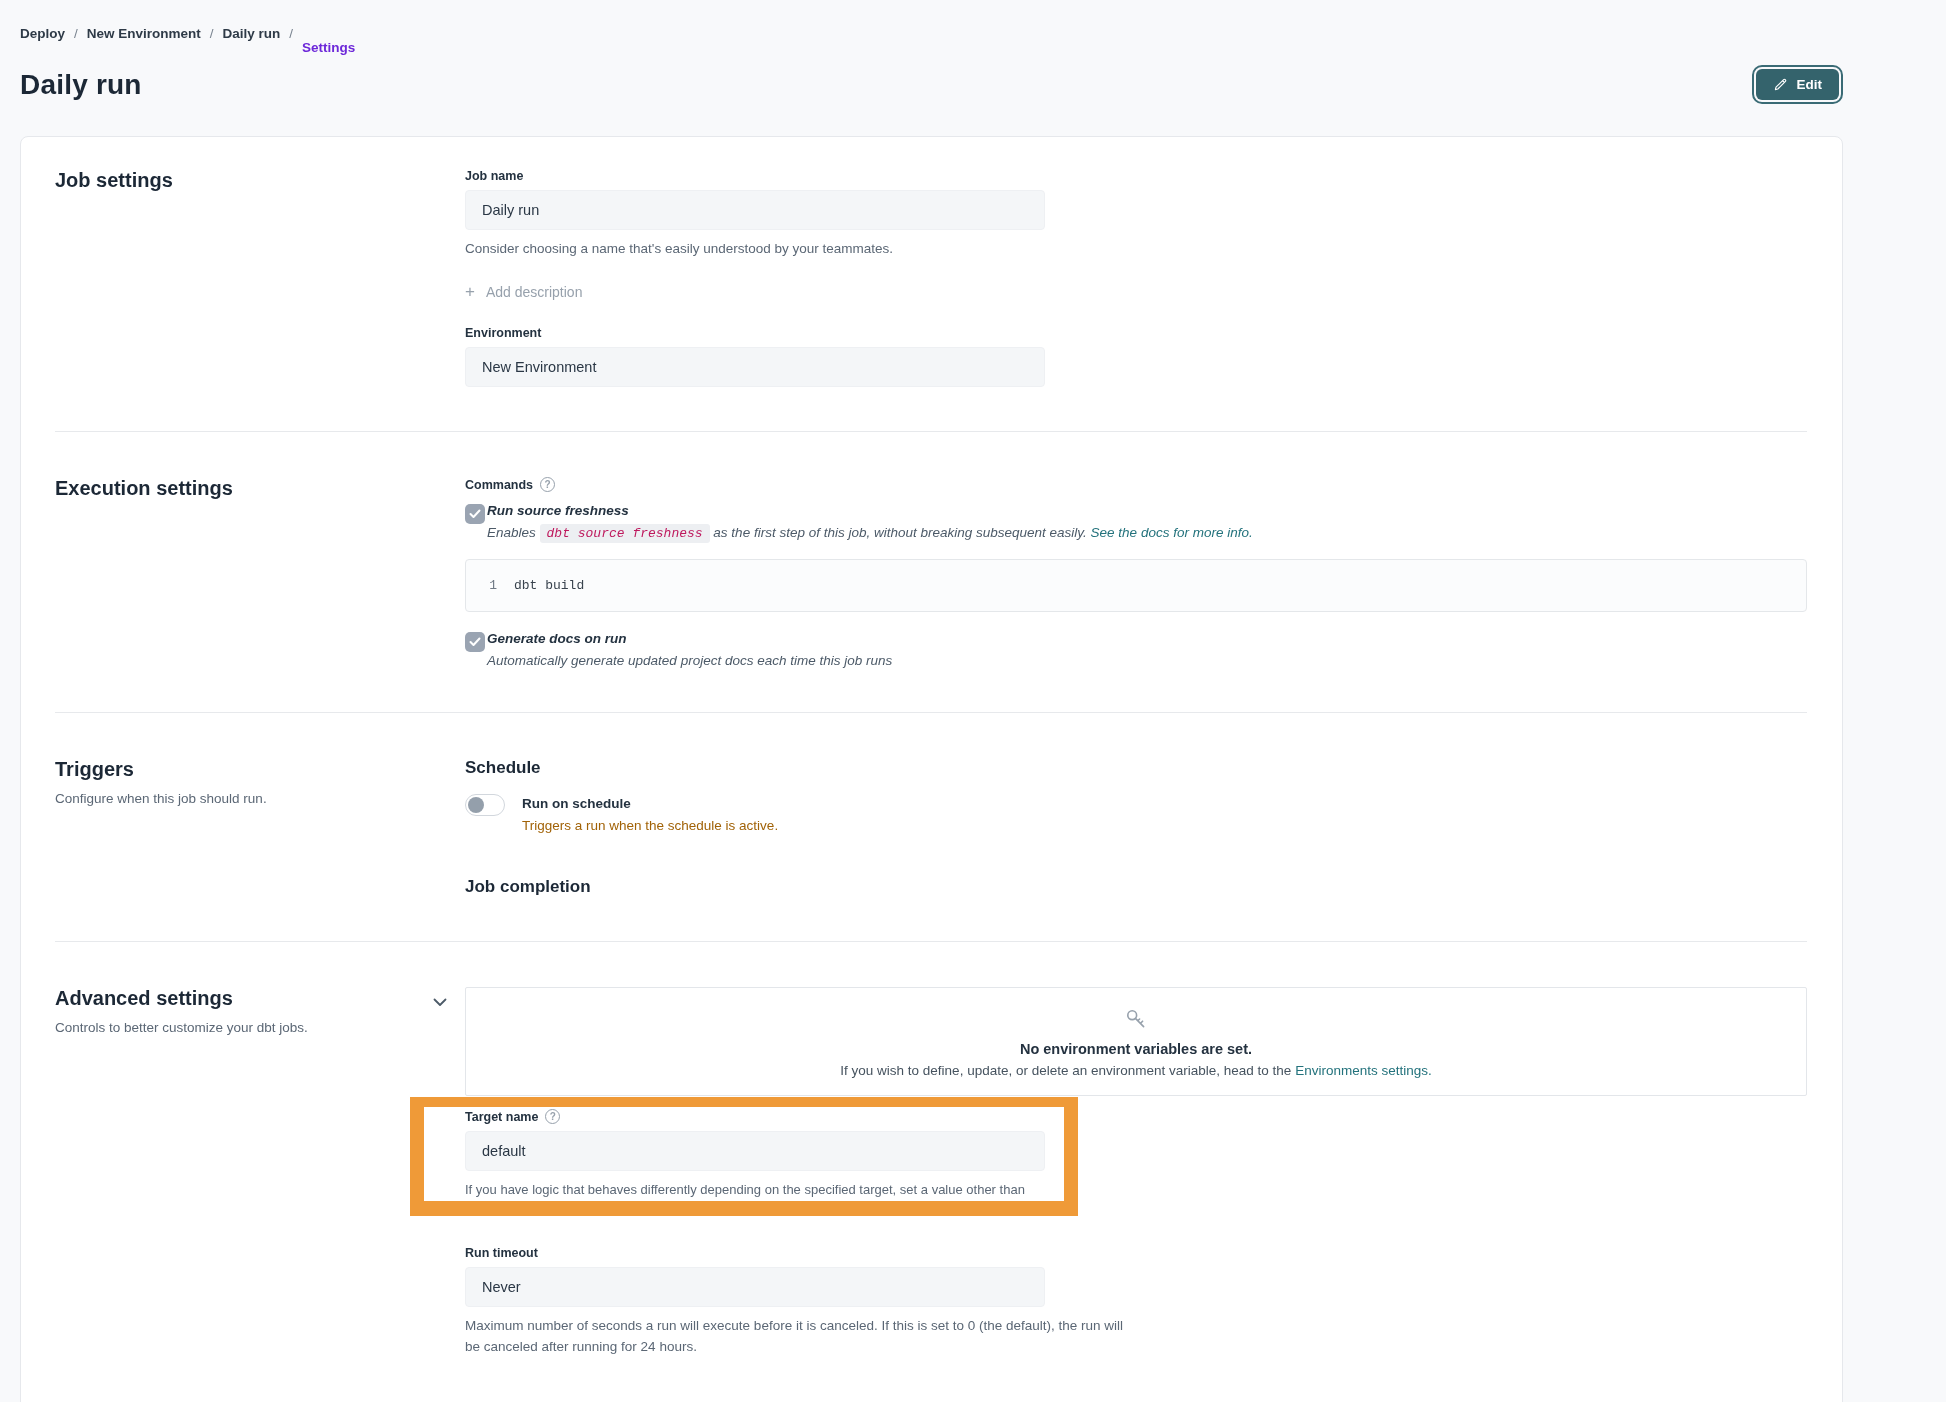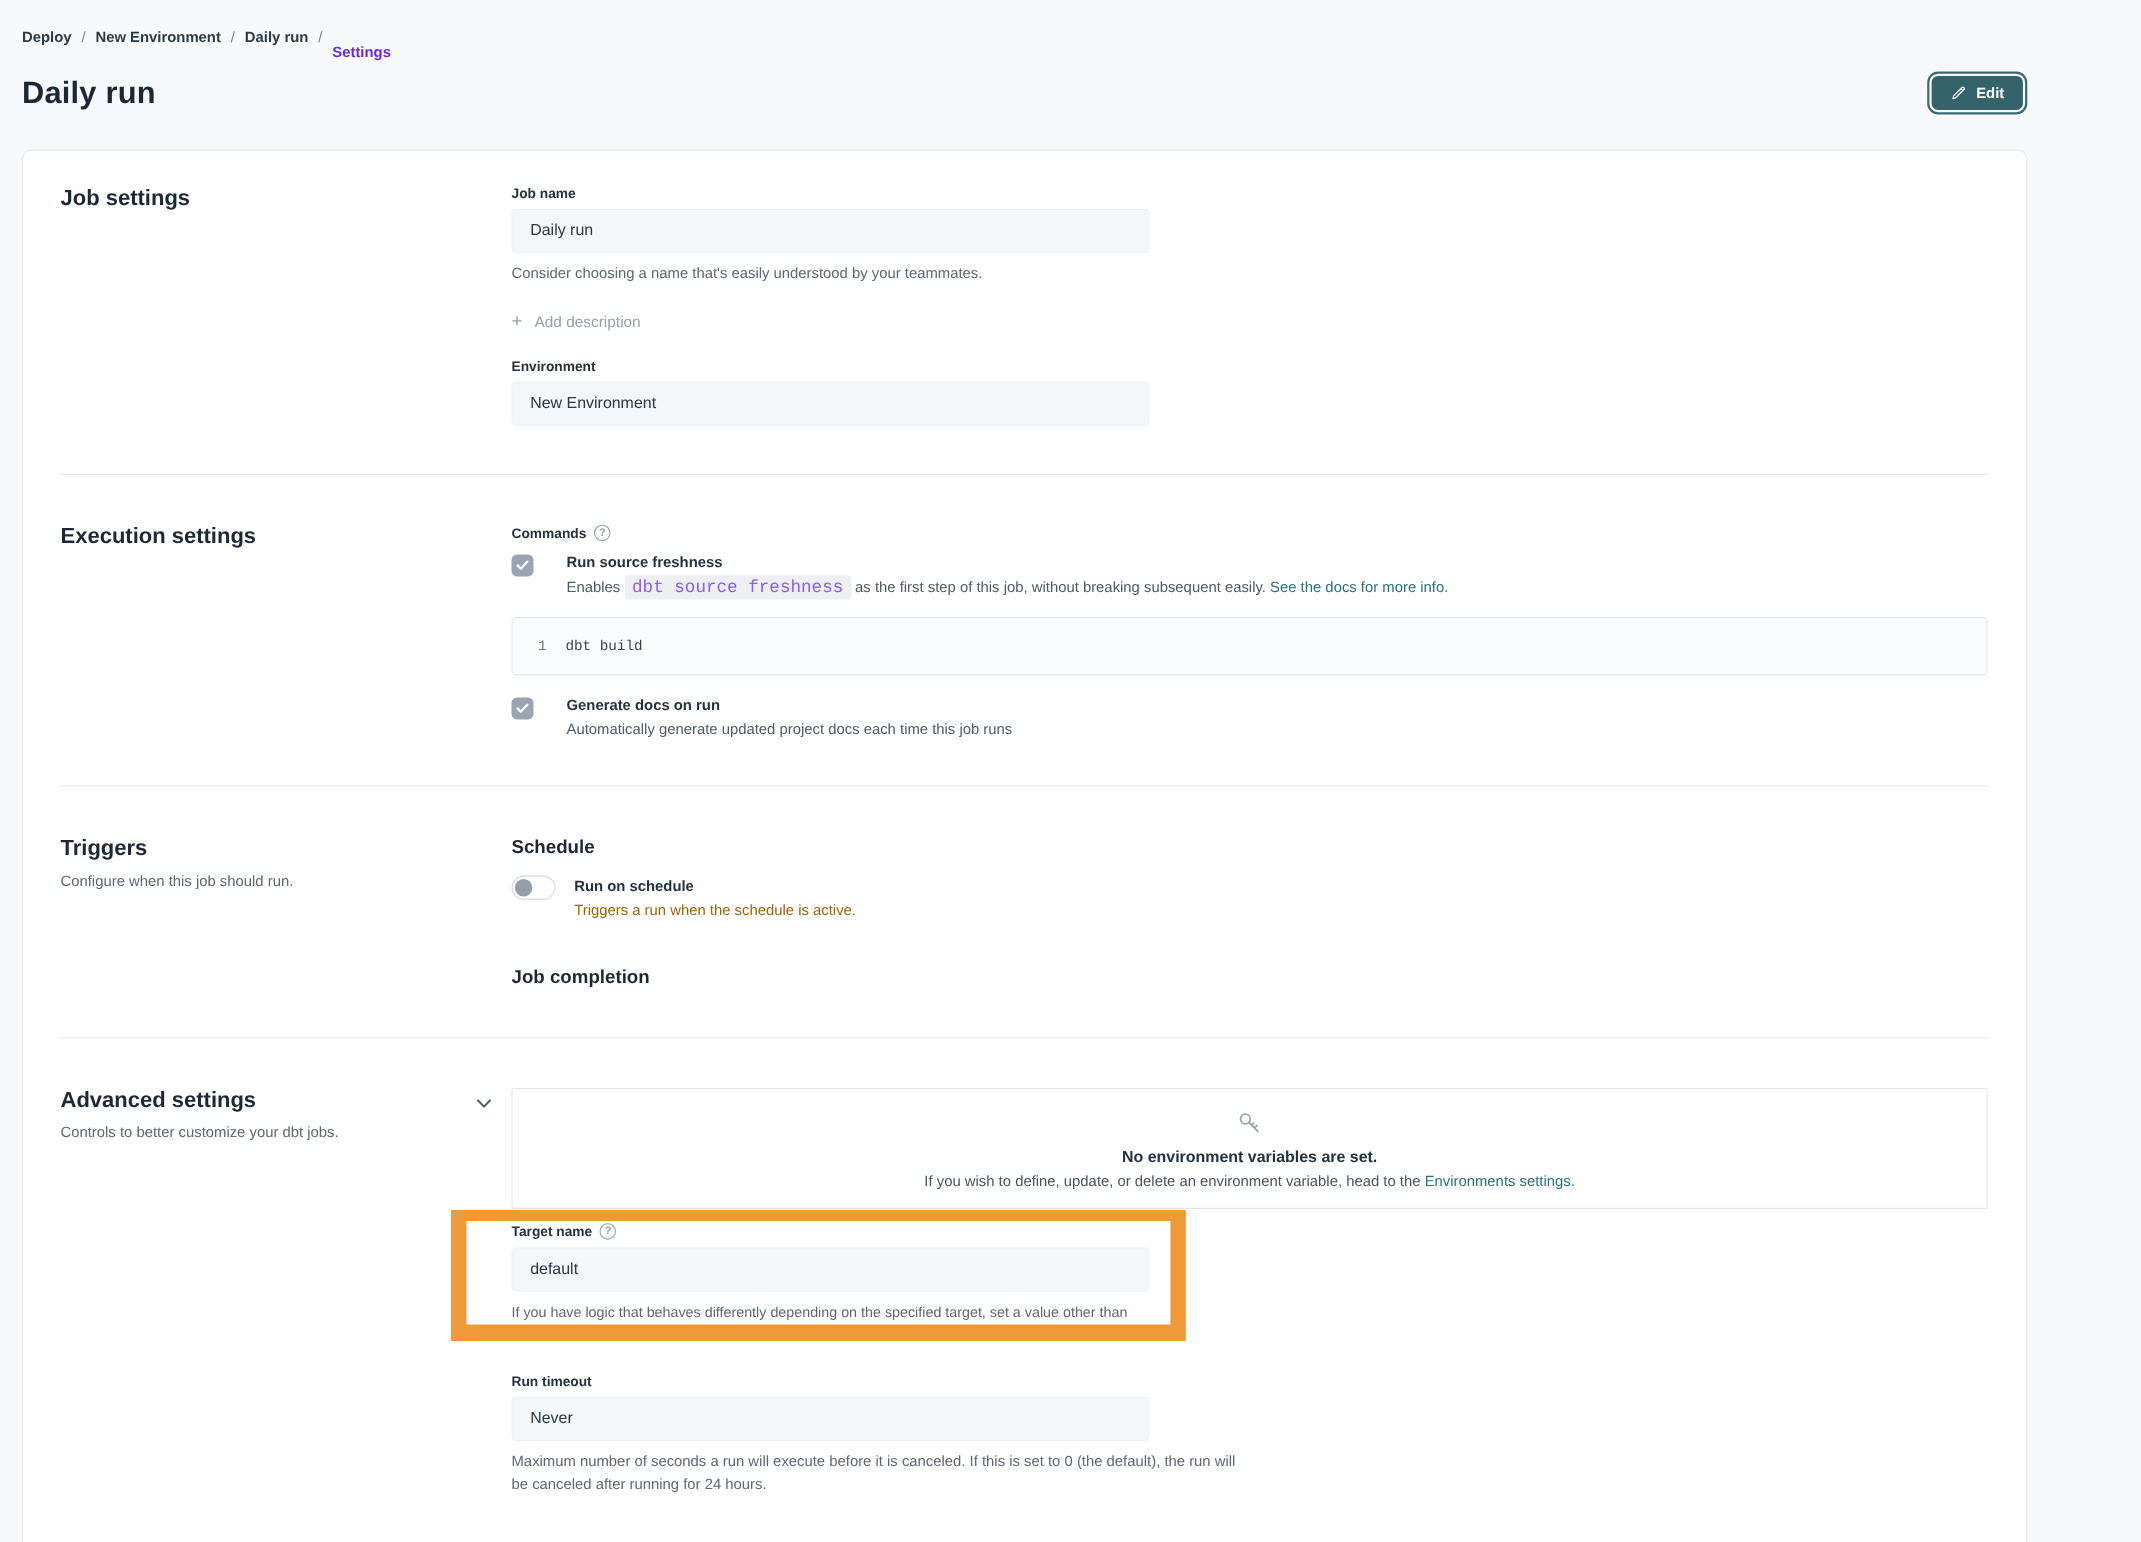--- a/index.html
+++ b/index.html
@@ -41,27 +41,27 @@
   .helper { font-size:13.5px; color:#5b6775; margin-top:9px; line-height:1.5; }
   .add-desc { display:flex; gap:11px; align-items:center; color:#97a1ac; font-size:14px;
     margin:24px 0 26px; cursor:pointer; width:fit-content; }
   .plus { font-size:17px; line-height:1; color:#97a1ac; }
 
   .help-icon { width:15px; height:15px; border:1.2px solid #97a1ac; border-radius:50%;
     color:#97a1ac; font-size:10px; font-weight:700; display:inline-flex;
     align-items:center; justify-content:center; cursor:pointer; }
 
   
-  .cb-row { display:flex; gap:30px; margin-top:11px; }
+  .cb-row { display:flex; gap:2px; margin-top:11px;font-style:italic; }
   .checkbox { width:20px; height:20px; border-radius:5px; background:#9aa4b2; flex:none;
     display:flex; align-items:center; justify-content:center; margin-top:1px; cursor:pointer; }
   .cb-title { font-size:13.5px; font-weight:700; color:#243240; }
   .cb-desc { font-size:13.5px; color:#4c5a68; margin-top:7px; }
   .code-chip { font-family:"Liberation Mono", monospace; background:#edeff2; padding:2px 7px;
-    border-radius:3px; font-size:16px; color:#8b5cf6; }
+    border-radius:3px; font-size:13px; color:#be185d; }
   .teal-link { color:#23727c; cursor:pointer; }
 
   .code-block { border:1px solid #e4e7ea; background:#fbfcfd; border-radius:4px;
     padding:18px 0; margin:18px 0 19px; display:flex; align-items:center; cursor:text; }
   .code-ln { font-family:"Liberation Mono", monospace; font-size:13px; color:#707a86;
     width:48px; text-align:right; padding-right:17px; }
   .code-text { font-family:"Liberation Mono", monospace; font-size:13px; color:#39434e; }
 
   
   .group-heading { font-size:17px; font-weight:700; color:#1c2836; }

